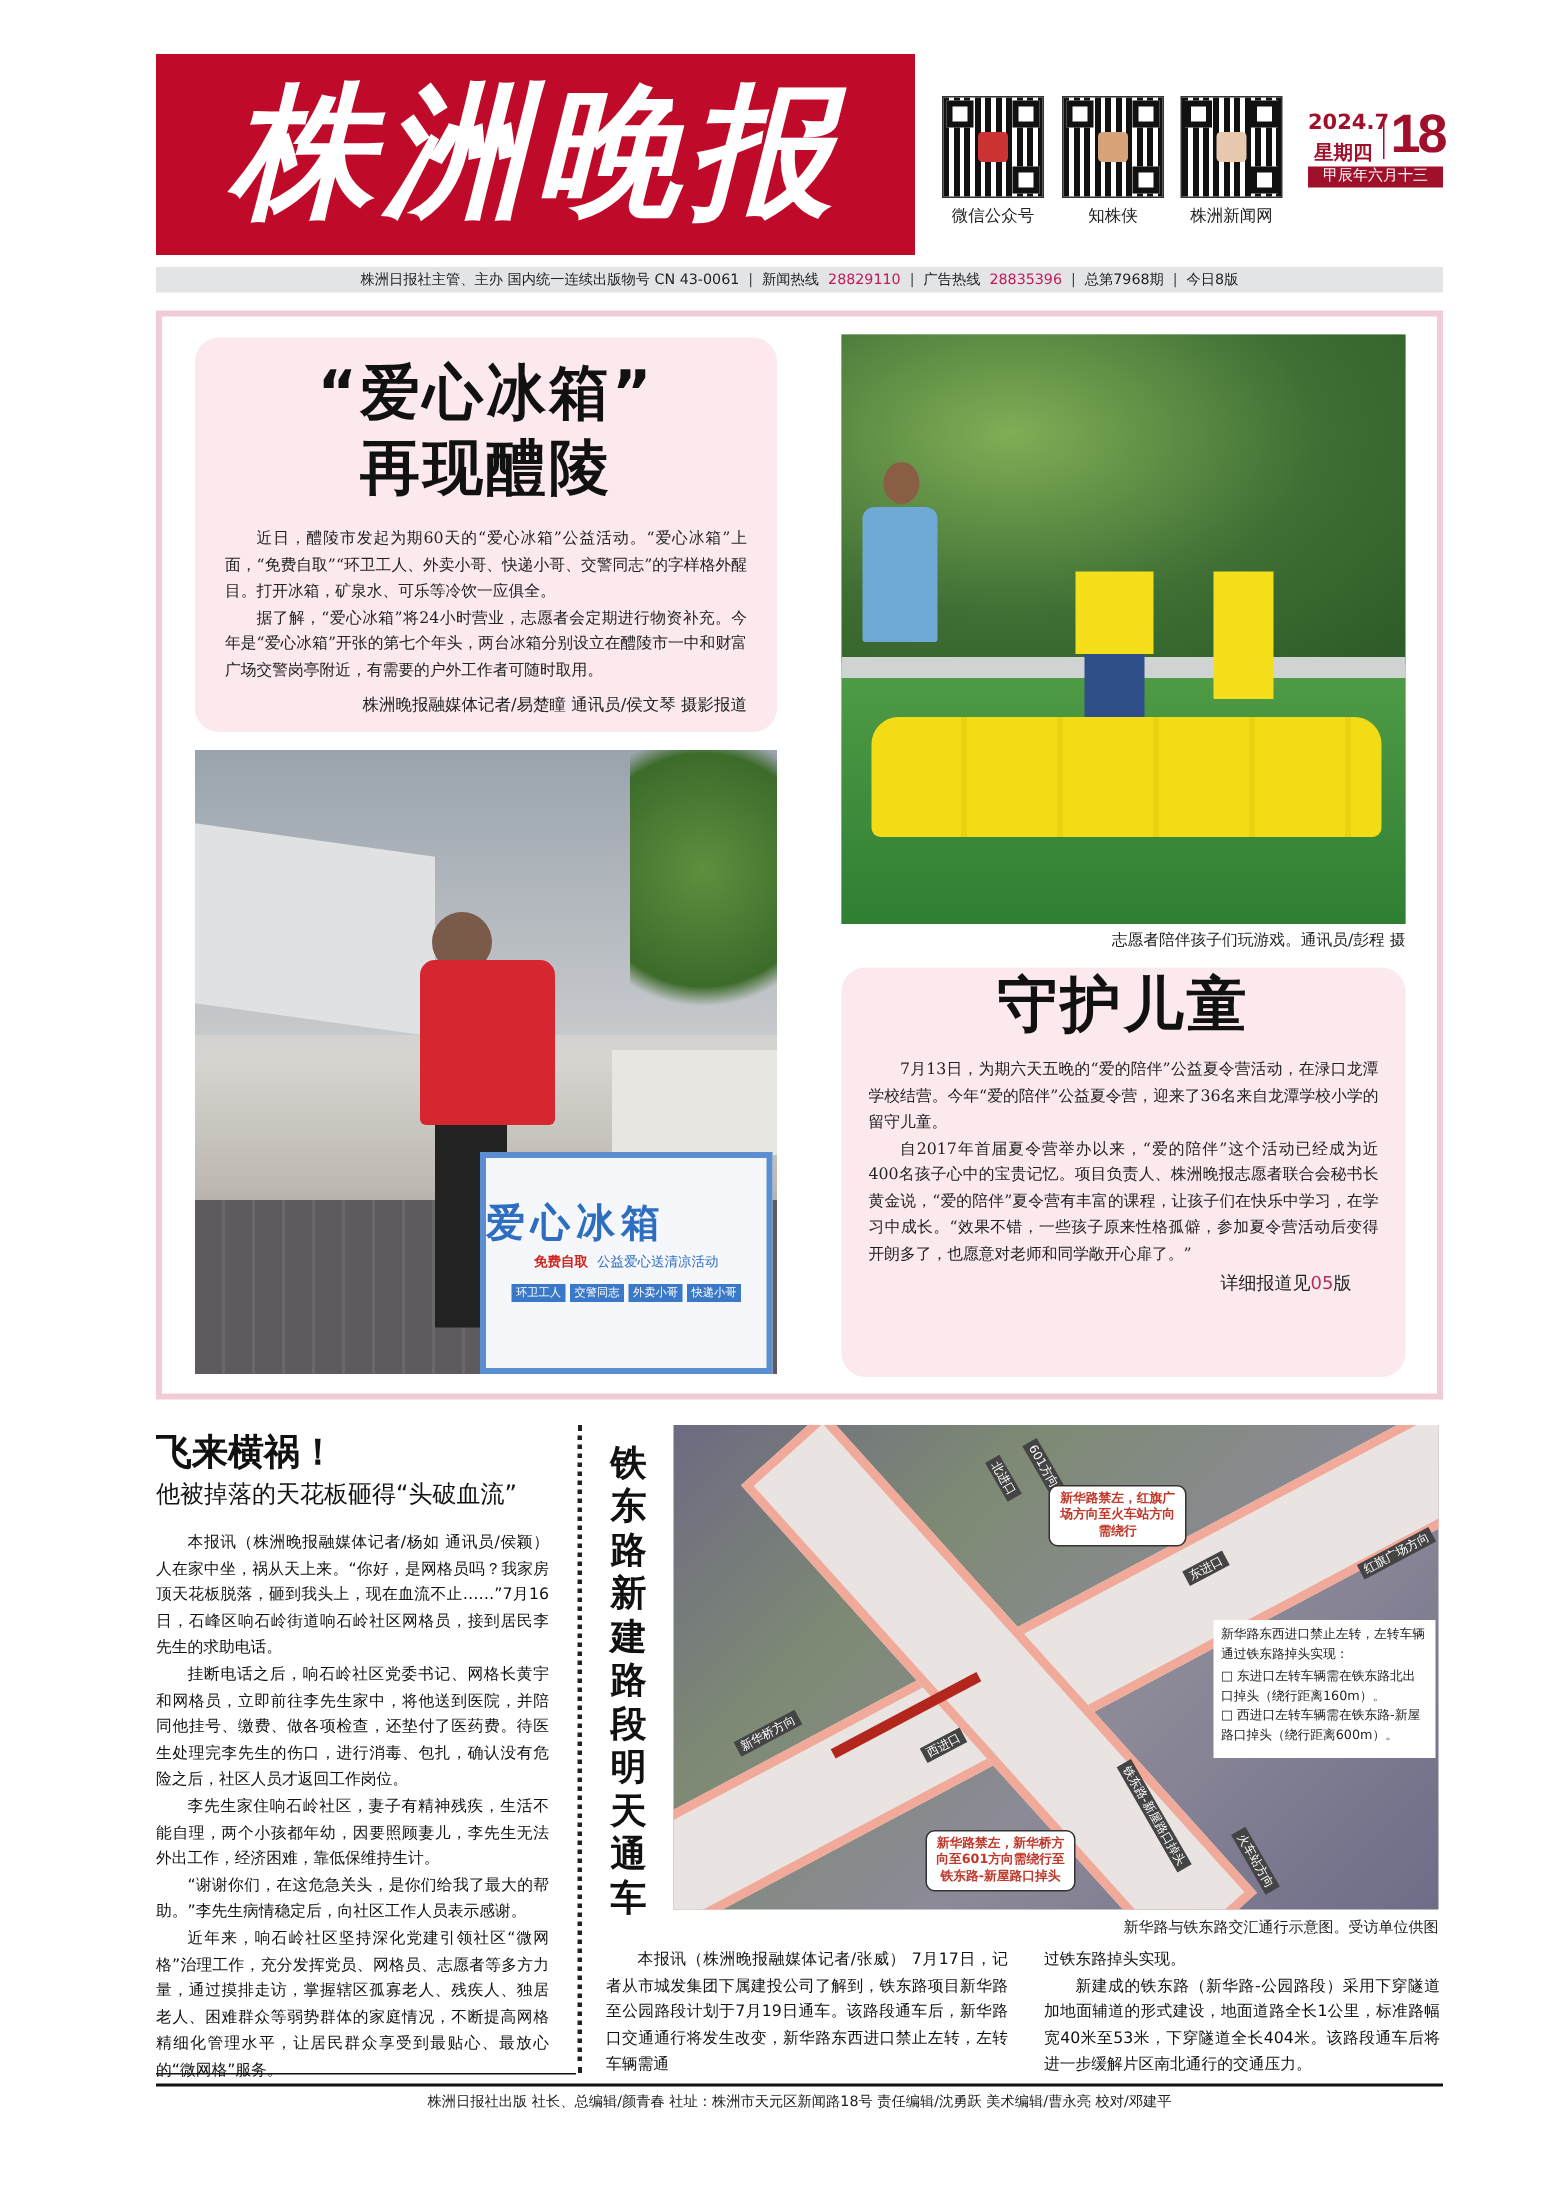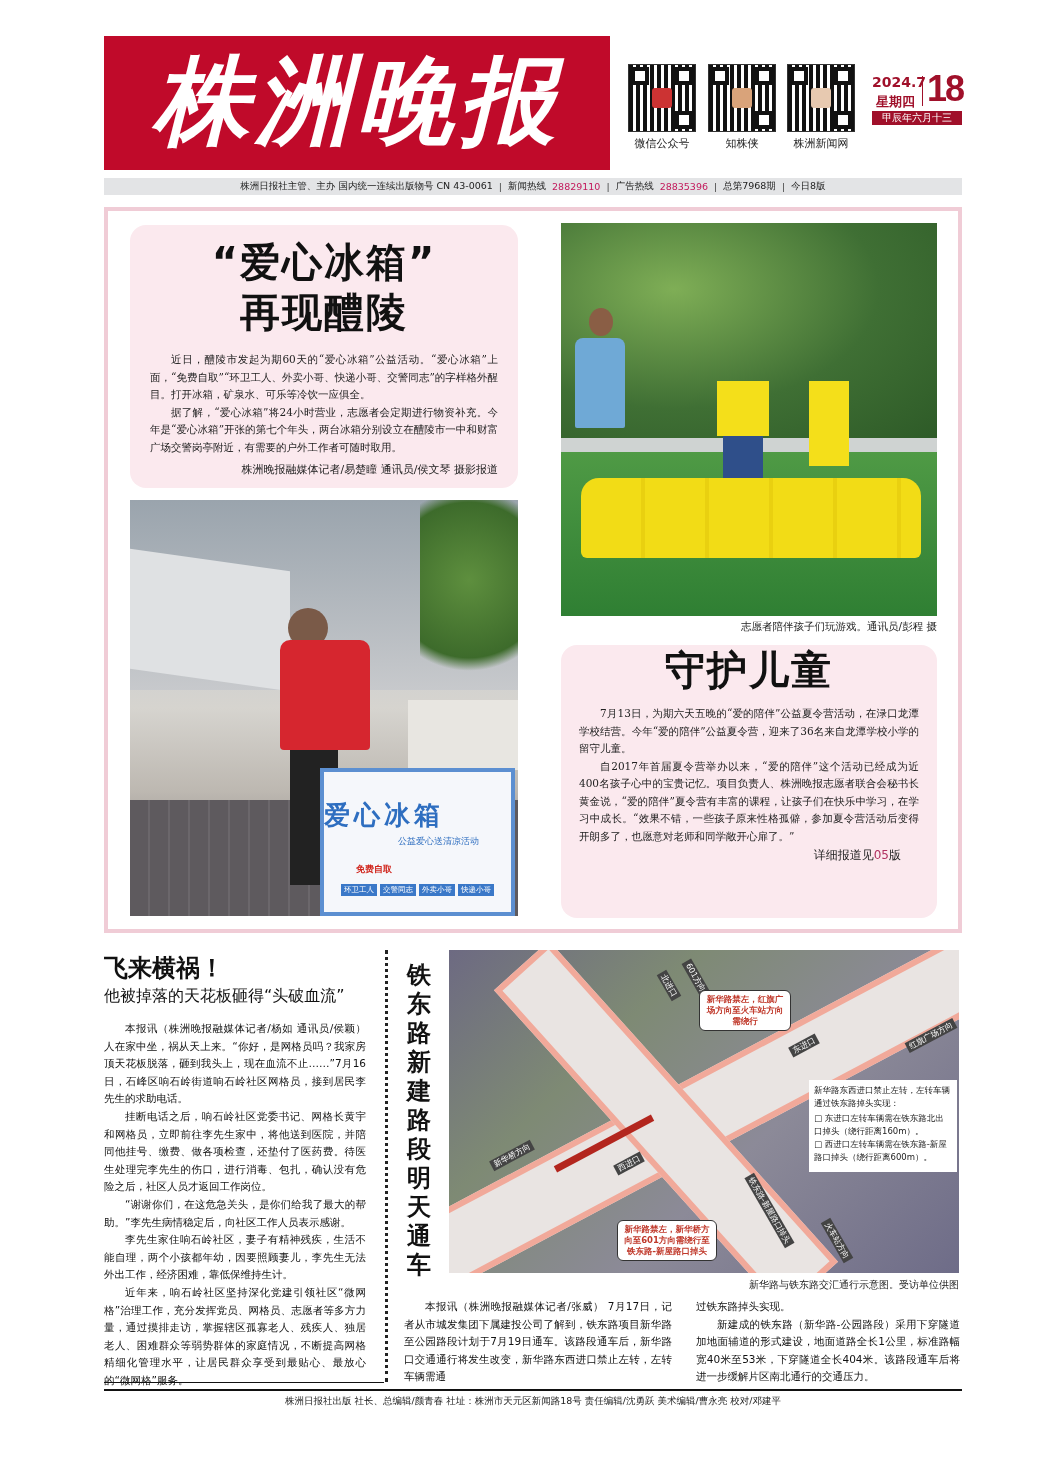--- a/index.html
+++ b/index.html
@@ -152,21 +152,21 @@
   <div class="abs" style="left:0;top:60px;width:160px;height:120px;background:#dfe1e3;transform:skewY(8deg);"></div>
   <div class="abs" style="left:290px;top:0;width:98px;height:200px;background:radial-gradient(circle at 50% 40%,#5e8f3e,#3d6b2b 60%,transparent 70%);"></div>
   <div class="abs" style="left:0;top:300px;width:388px;height:116px;background:repeating-linear-gradient(90deg,#5e5a5e 0 18px,#6b676b 18px 20px);"></div>
   <div class="abs" style="left:158px;top:108px;width:40px;height:40px;border-radius:50%;background:#7a5a48;"></div>
   <div class="abs" style="left:150px;top:140px;width:90px;height:110px;background:#d6262f;border-radius:10px 10px 4px 4px;"></div>
   <div class="abs" style="left:160px;top:250px;width:48px;height:135px;background:#222;"></div>
   <div class="abs" style="left:278px;top:200px;width:110px;height:70px;background:#e8e6e1;"></div>
   <div class="abs" style="left:190px;top:268px;width:195px;height:148px;background:#f5f7fb;border:4px solid #5c8fd1;box-sizing:border-box;">
     <div style="text-align:left;font-weight:bold;color:#2e6ec0;font-size:26px;margin-top:26px;letter-spacing:4px;">爱心冰箱</div>
     <div style="display:flex;gap:6px;justify-content:center;margin-top:2px;font-size:9px;">
-      <span style="color:#d0261d;font-weight:bold;margin-top:28px;">免费自取</span>
+      <span style="color:#d0261d;font-weight:bold;">免费自取</span>
       <span style="color:#2e6ec0;">公益爱心送清凉活动</span>
     </div>
     <div style="display:flex;flex-wrap:wrap;gap:3px;justify-content:center;margin-top:8px;">
       <span style="background:#3a78c8;color:#fff;font-size:7.5px;padding:1px 3px;">环卫工人</span>
       <span style="background:#3a78c8;color:#fff;font-size:7.5px;padding:1px 3px;">交警同志</span>
       <span style="background:#3a78c8;color:#fff;font-size:7.5px;padding:1px 3px;">外卖小哥</span>
       <span style="background:#3a78c8;color:#fff;font-size:7.5px;padding:1px 3px;">快递小哥</span>
     </div>
   </div>
 </div>
@@ -193,22 +193,22 @@
   <div class="byline" style="margin:2px 36px 0 0;font-size:12px;">
     <span>详细报道见</span><span style="color:#b03060;">05</span><span>版</span>
   </div>
 </div>
 
 <div class="abs side-title">飞来横祸！</div>
 <div class="abs side-sub">他被掉落的天花板砸得“头破血流”</div>
 <div class="abs col-text" style="left:104px; top:1020px; width:262px;">
   <p>本报讯（株洲晚报融媒体记者/杨如 通讯员/侯颖） 人在家中坐，祸从天上来。“你好，是网格员吗？我家房顶天花板脱落，砸到我头上，现在血流不止……”7月16日，石峰区响石岭街道响石岭社区网格员，接到居民李先生的求助电话。</p>
   <p>挂断电话之后，响石岭社区党委书记、网格长黄宇和网格员，立即前往李先生家中，将他送到医院，并陪同他挂号、缴费、做各项检查，还垫付了医药费。待医生处理完李先生的伤口，进行消毒、包扎，确认没有危险之后，社区人员才返回工作岗位。</p>
+  <p>李先生家住响石岭社区，妻子有精神残疾，生活不能自理，两个小孩都年幼，因要照顾妻儿，李先生无法外出工作，经济困难，靠低保维持生计。</p>
   <p>“谢谢你们，在这危急关头，是你们给我了最大的帮助。”李先生病情稳定后，向社区工作人员表示感谢。</p>
-  <p>李先生家住响石岭社区，妻子有精神残疾，生活不能自理，两个小孩都年幼，因要照顾妻儿，李先生无法外出工作，经济困难，靠低保维持生计。</p>
   <p>近年来，响石岭社区坚持深化党建引领社区“微网格”治理工作，充分发挥党员、网格员、志愿者等多方力量，通过摸排走访，掌握辖区孤寡老人、残疾人、独居老人、困难群众等弱势群体的家庭情况，不断提高网格精细化管理水平，让居民群众享受到最贴心、最放心的“微网格”服务。</p>
 </div>
 
 <div class="abs dotted-divider"></div>
 
 <div class="abs vert-title">铁东路新建路段明天通车</div>
 
 <div class="abs map">
   <div class="road" style="left:-60px;top:120px;width:640px;height:62px;transform:rotate(-28deg);transform-origin:center;"></div>
   <div class="road" style="left:180px;top:-40px;width:62px;height:420px;transform:rotate(-42deg);"></div>

